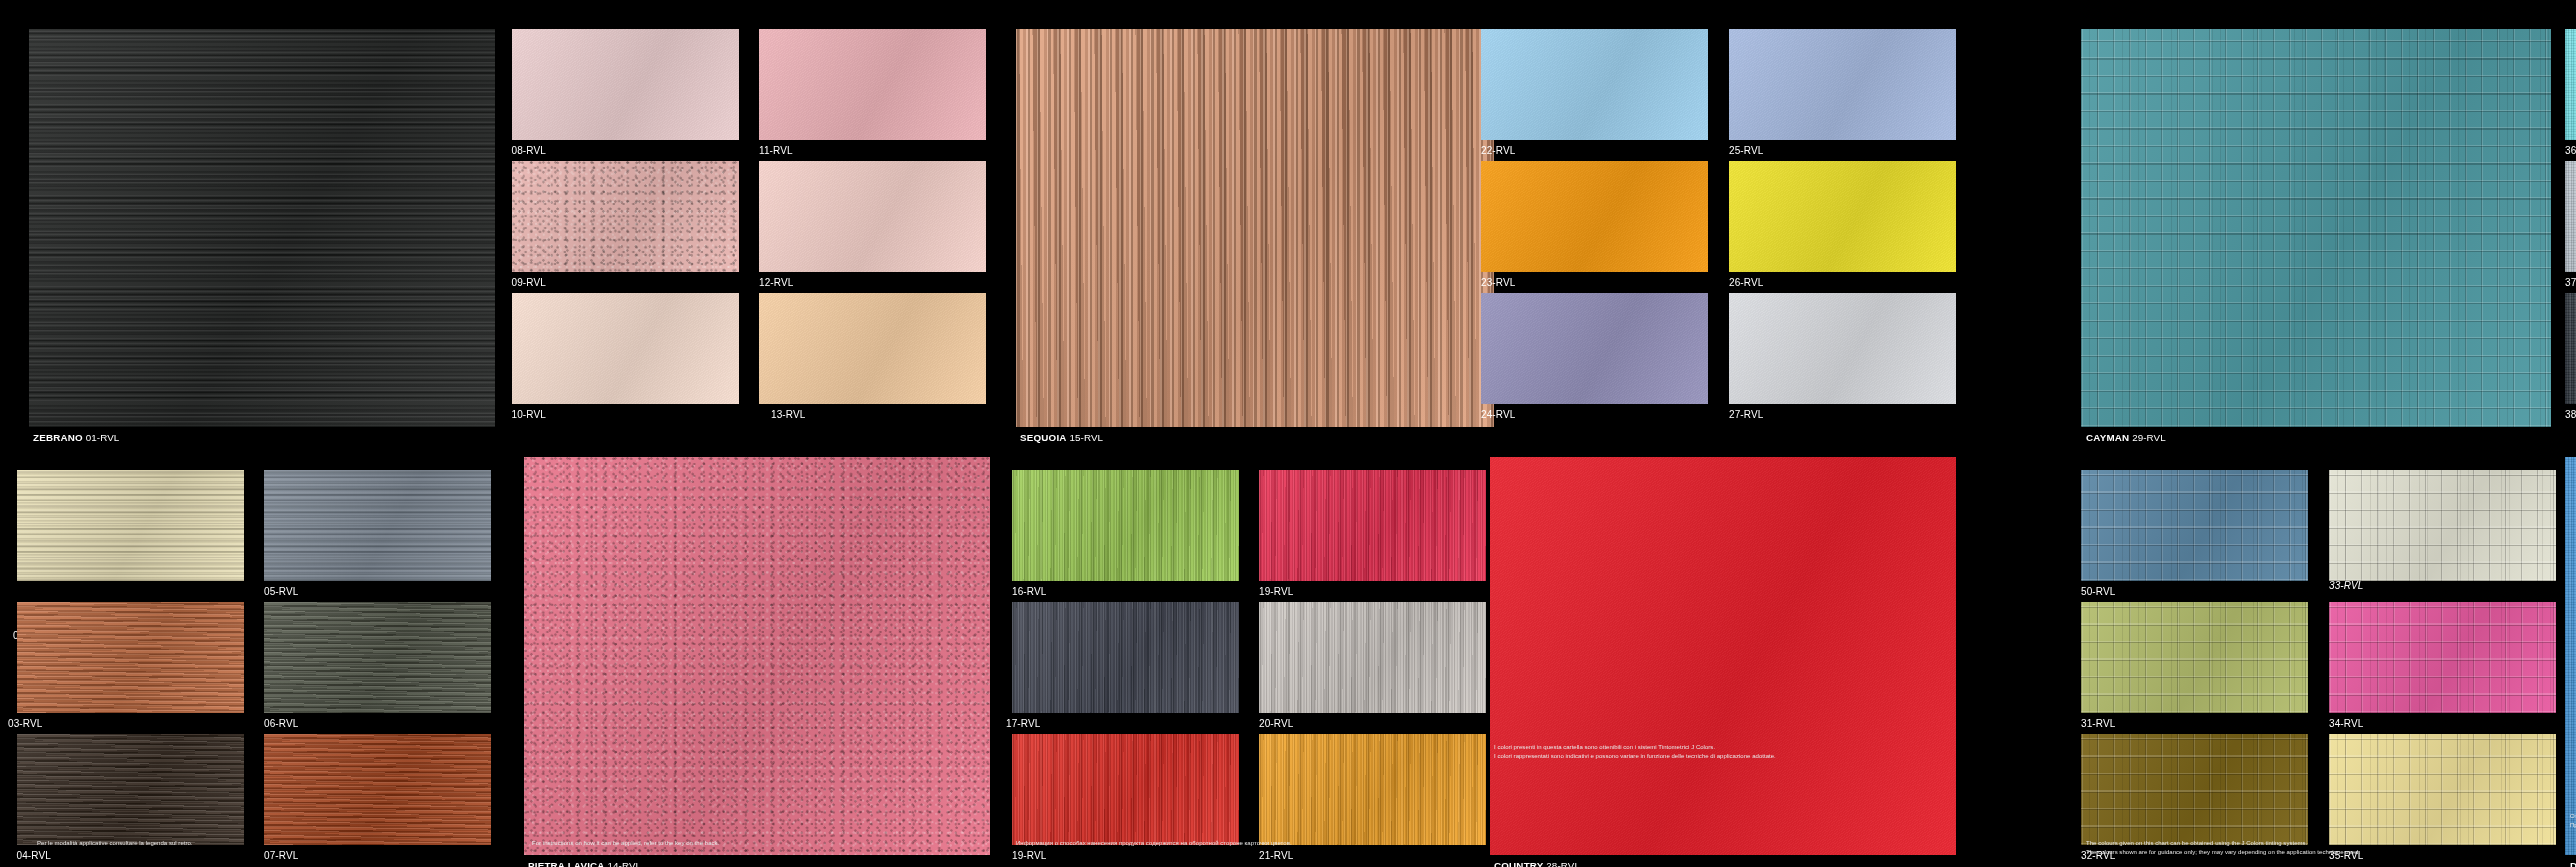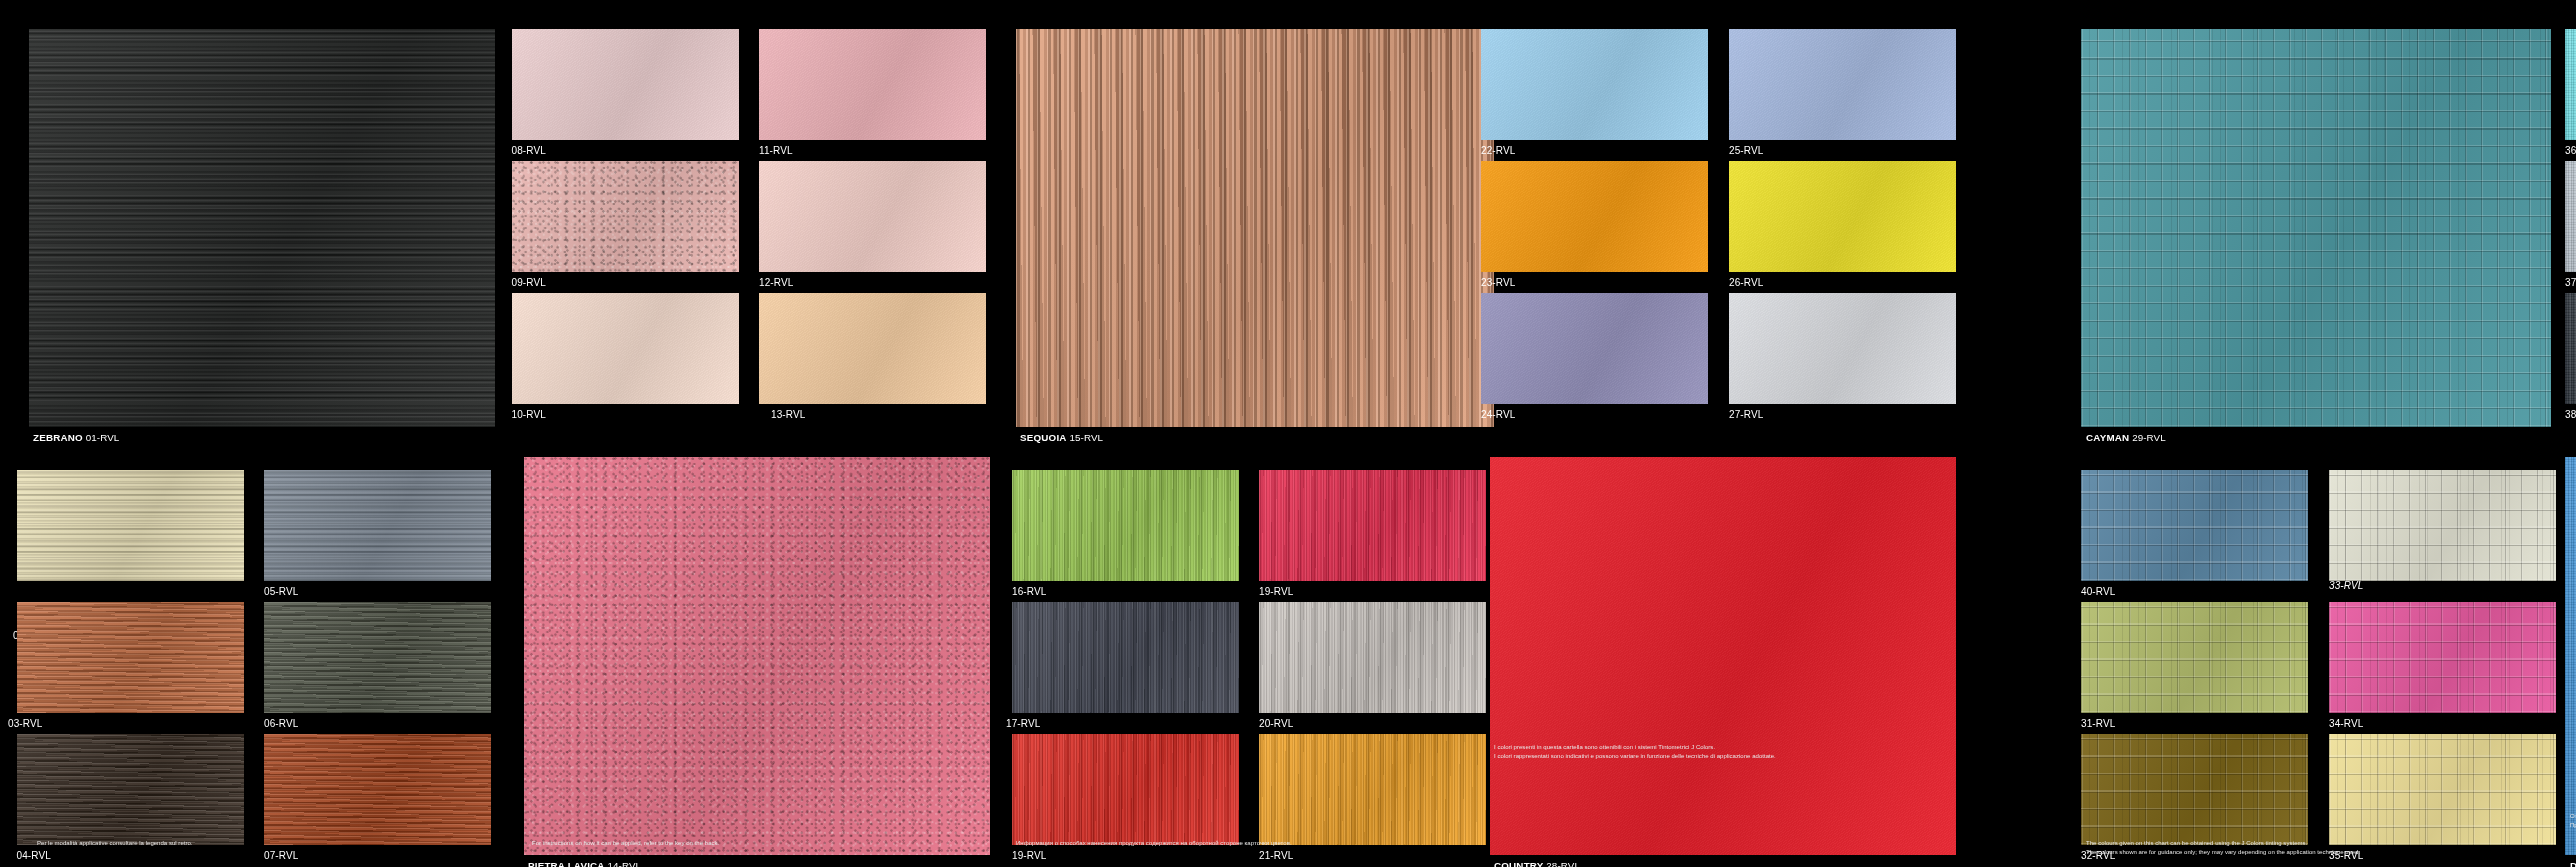--- a/index.html
+++ b/index.html
@@ -319,21 +319,21 @@
         <div class="fill" style="background: rgb(78, 154, 163);"></div>
         <div class="tex t-croc"></div>
         <div class="shade"></div>
       </div>
       <div class="lab big" style="left: 87px; top: 433px;"><b>CAYMAN</b> <span>29-RVL</span></div>
       <div class="sw" style="left: 82px; top: 470px; width: 227px; height: 111px;">
         <div class="fill" style="background: rgb(91, 135, 165);"></div>
         <div class="tex t-croc"></div>
         <div class="shade"></div>
       </div>
-      <div class="lab" style="left: 82px; top: 587px;">40-RVL</div>
+      <div class="lab" style="left: 82px; top: 587px;">50-RVL</div>
       <div class="sw" style="left: 330px; top: 470px; width: 227px; height: 111px;">
         <div class="fill" style="background: rgb(227, 227, 211);"></div>
         <div class="tex t-croc"></div>
         <div class="shade"></div>
       </div>
       <div class="lab" style="left: 330px; top: 581px; font-style: italic;">33-RVL</div>
       <div class="sw" style="left: 82px; top: 602px; width: 227px; height: 111px;">
         <div class="fill" style="background: rgb(179, 189, 109);"></div>
         <div class="tex t-croc"></div>
         <div class="shade"></div>

